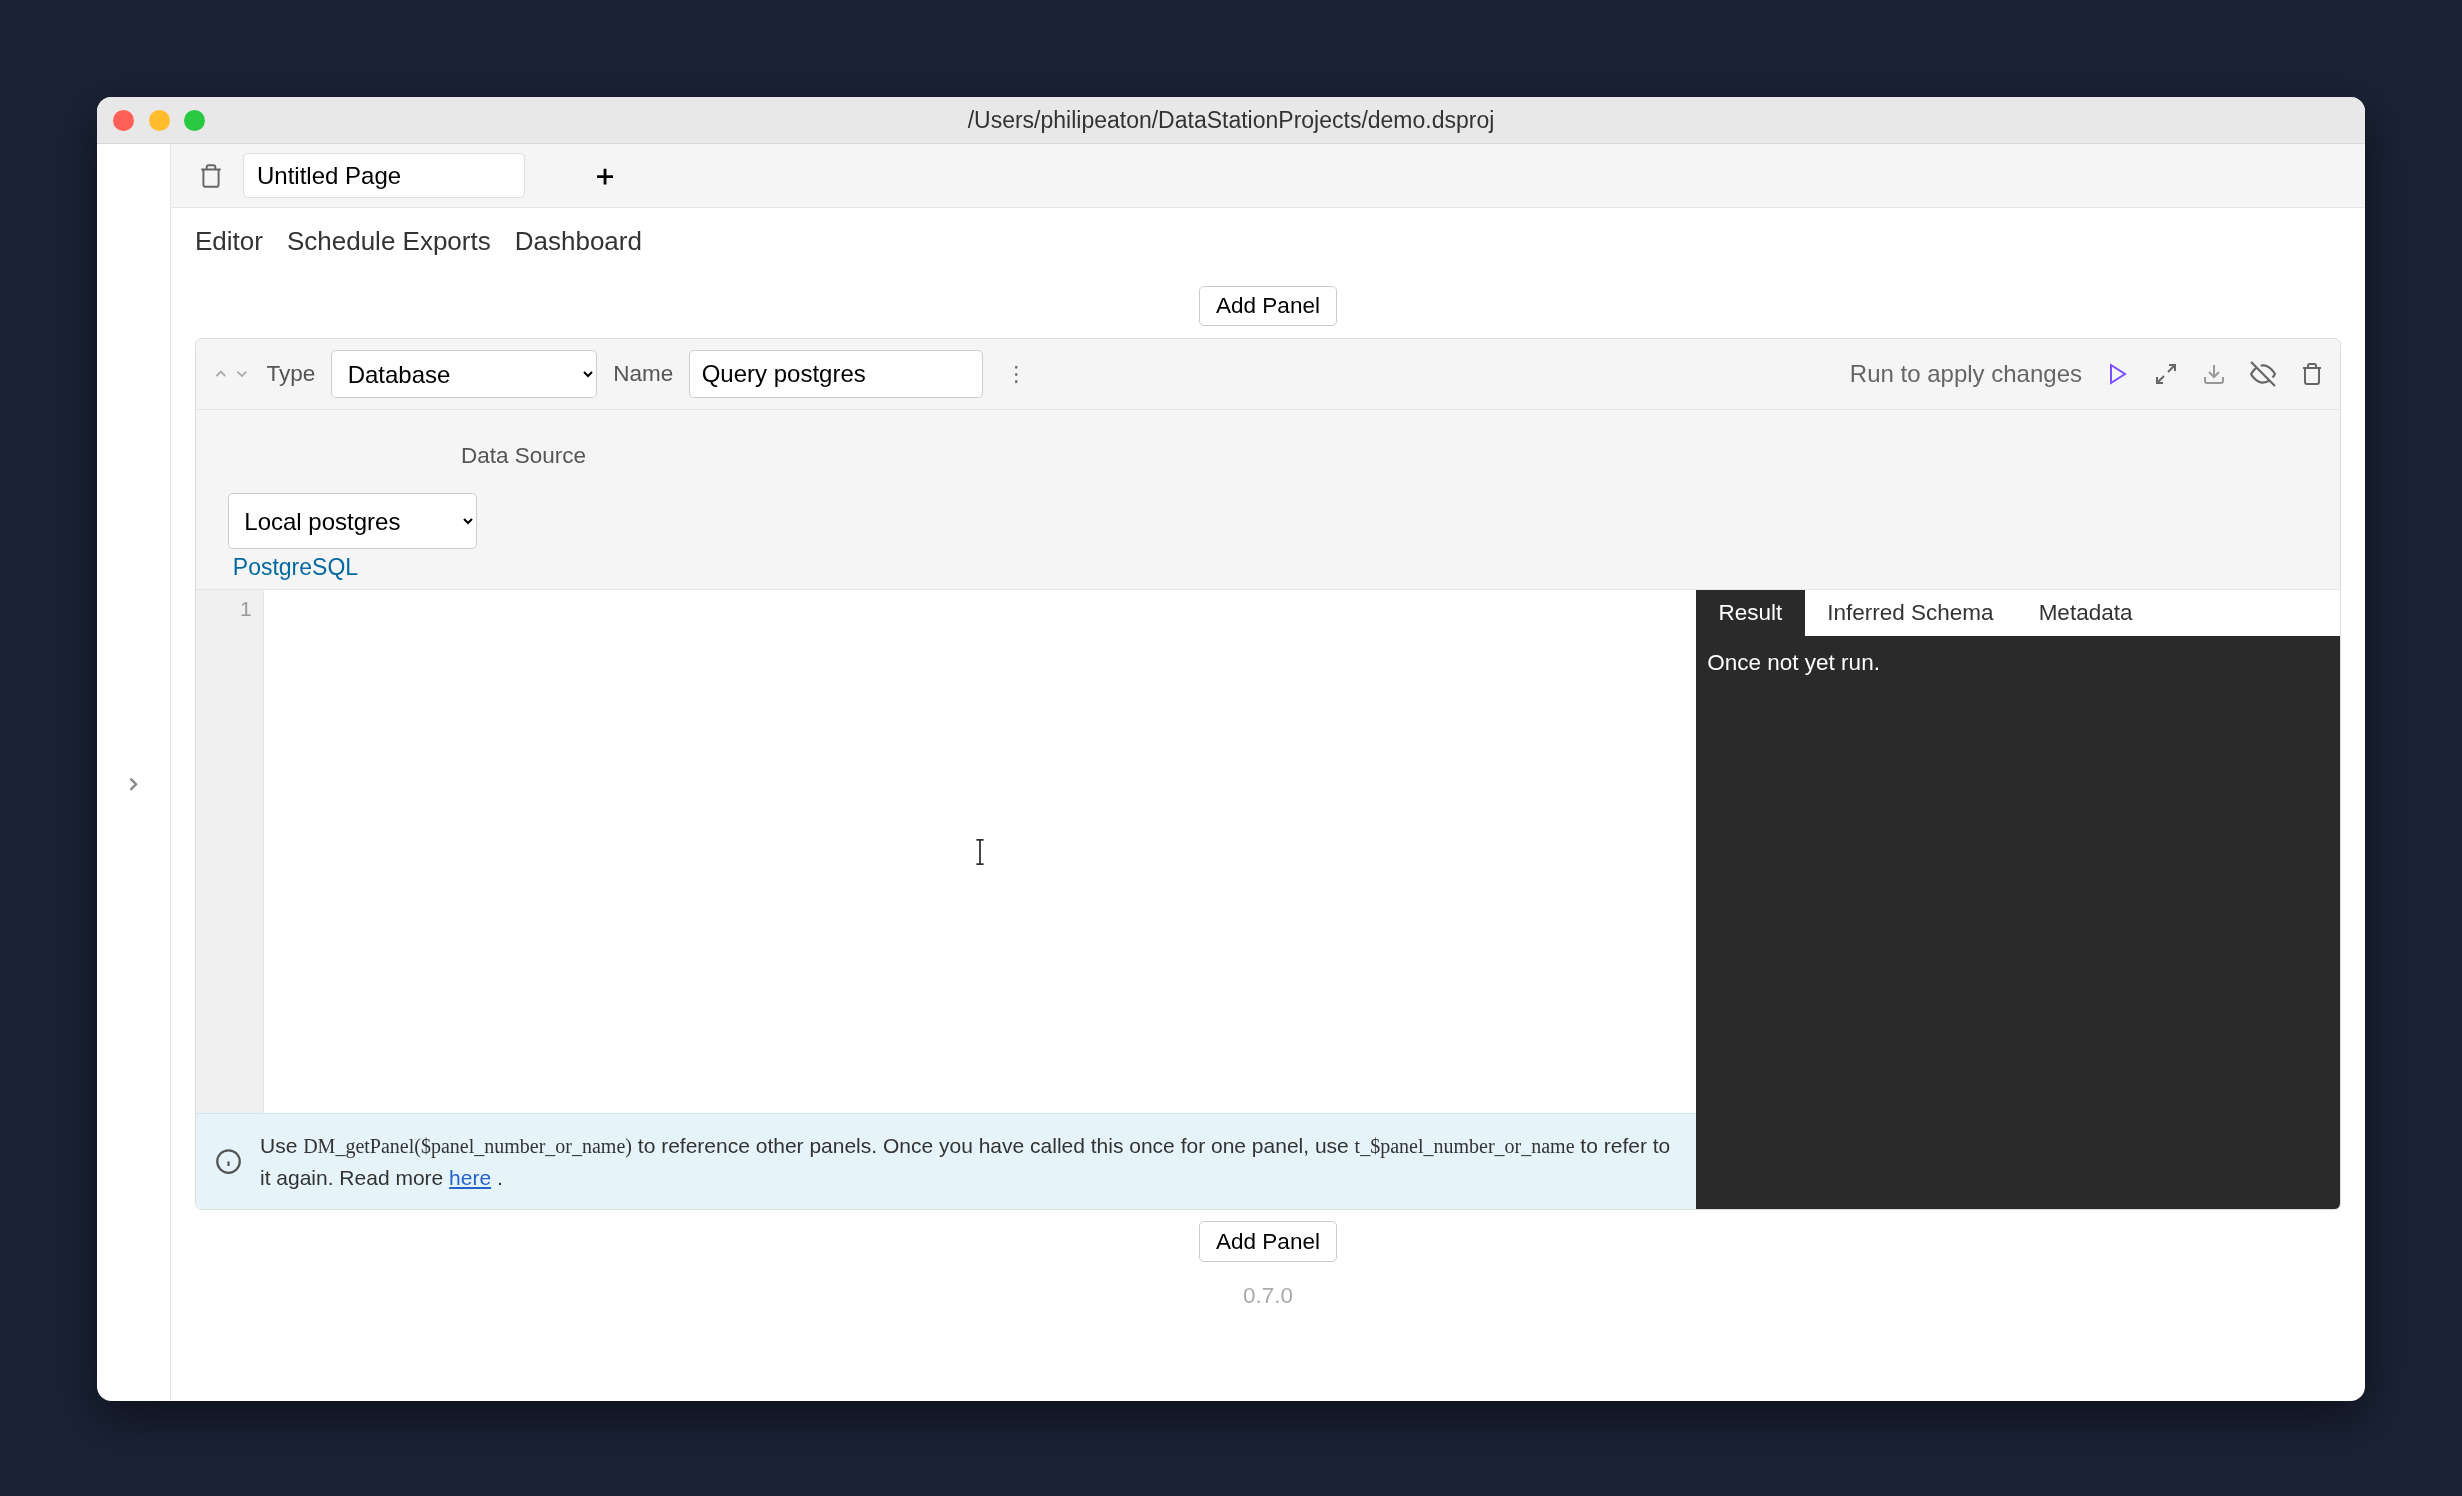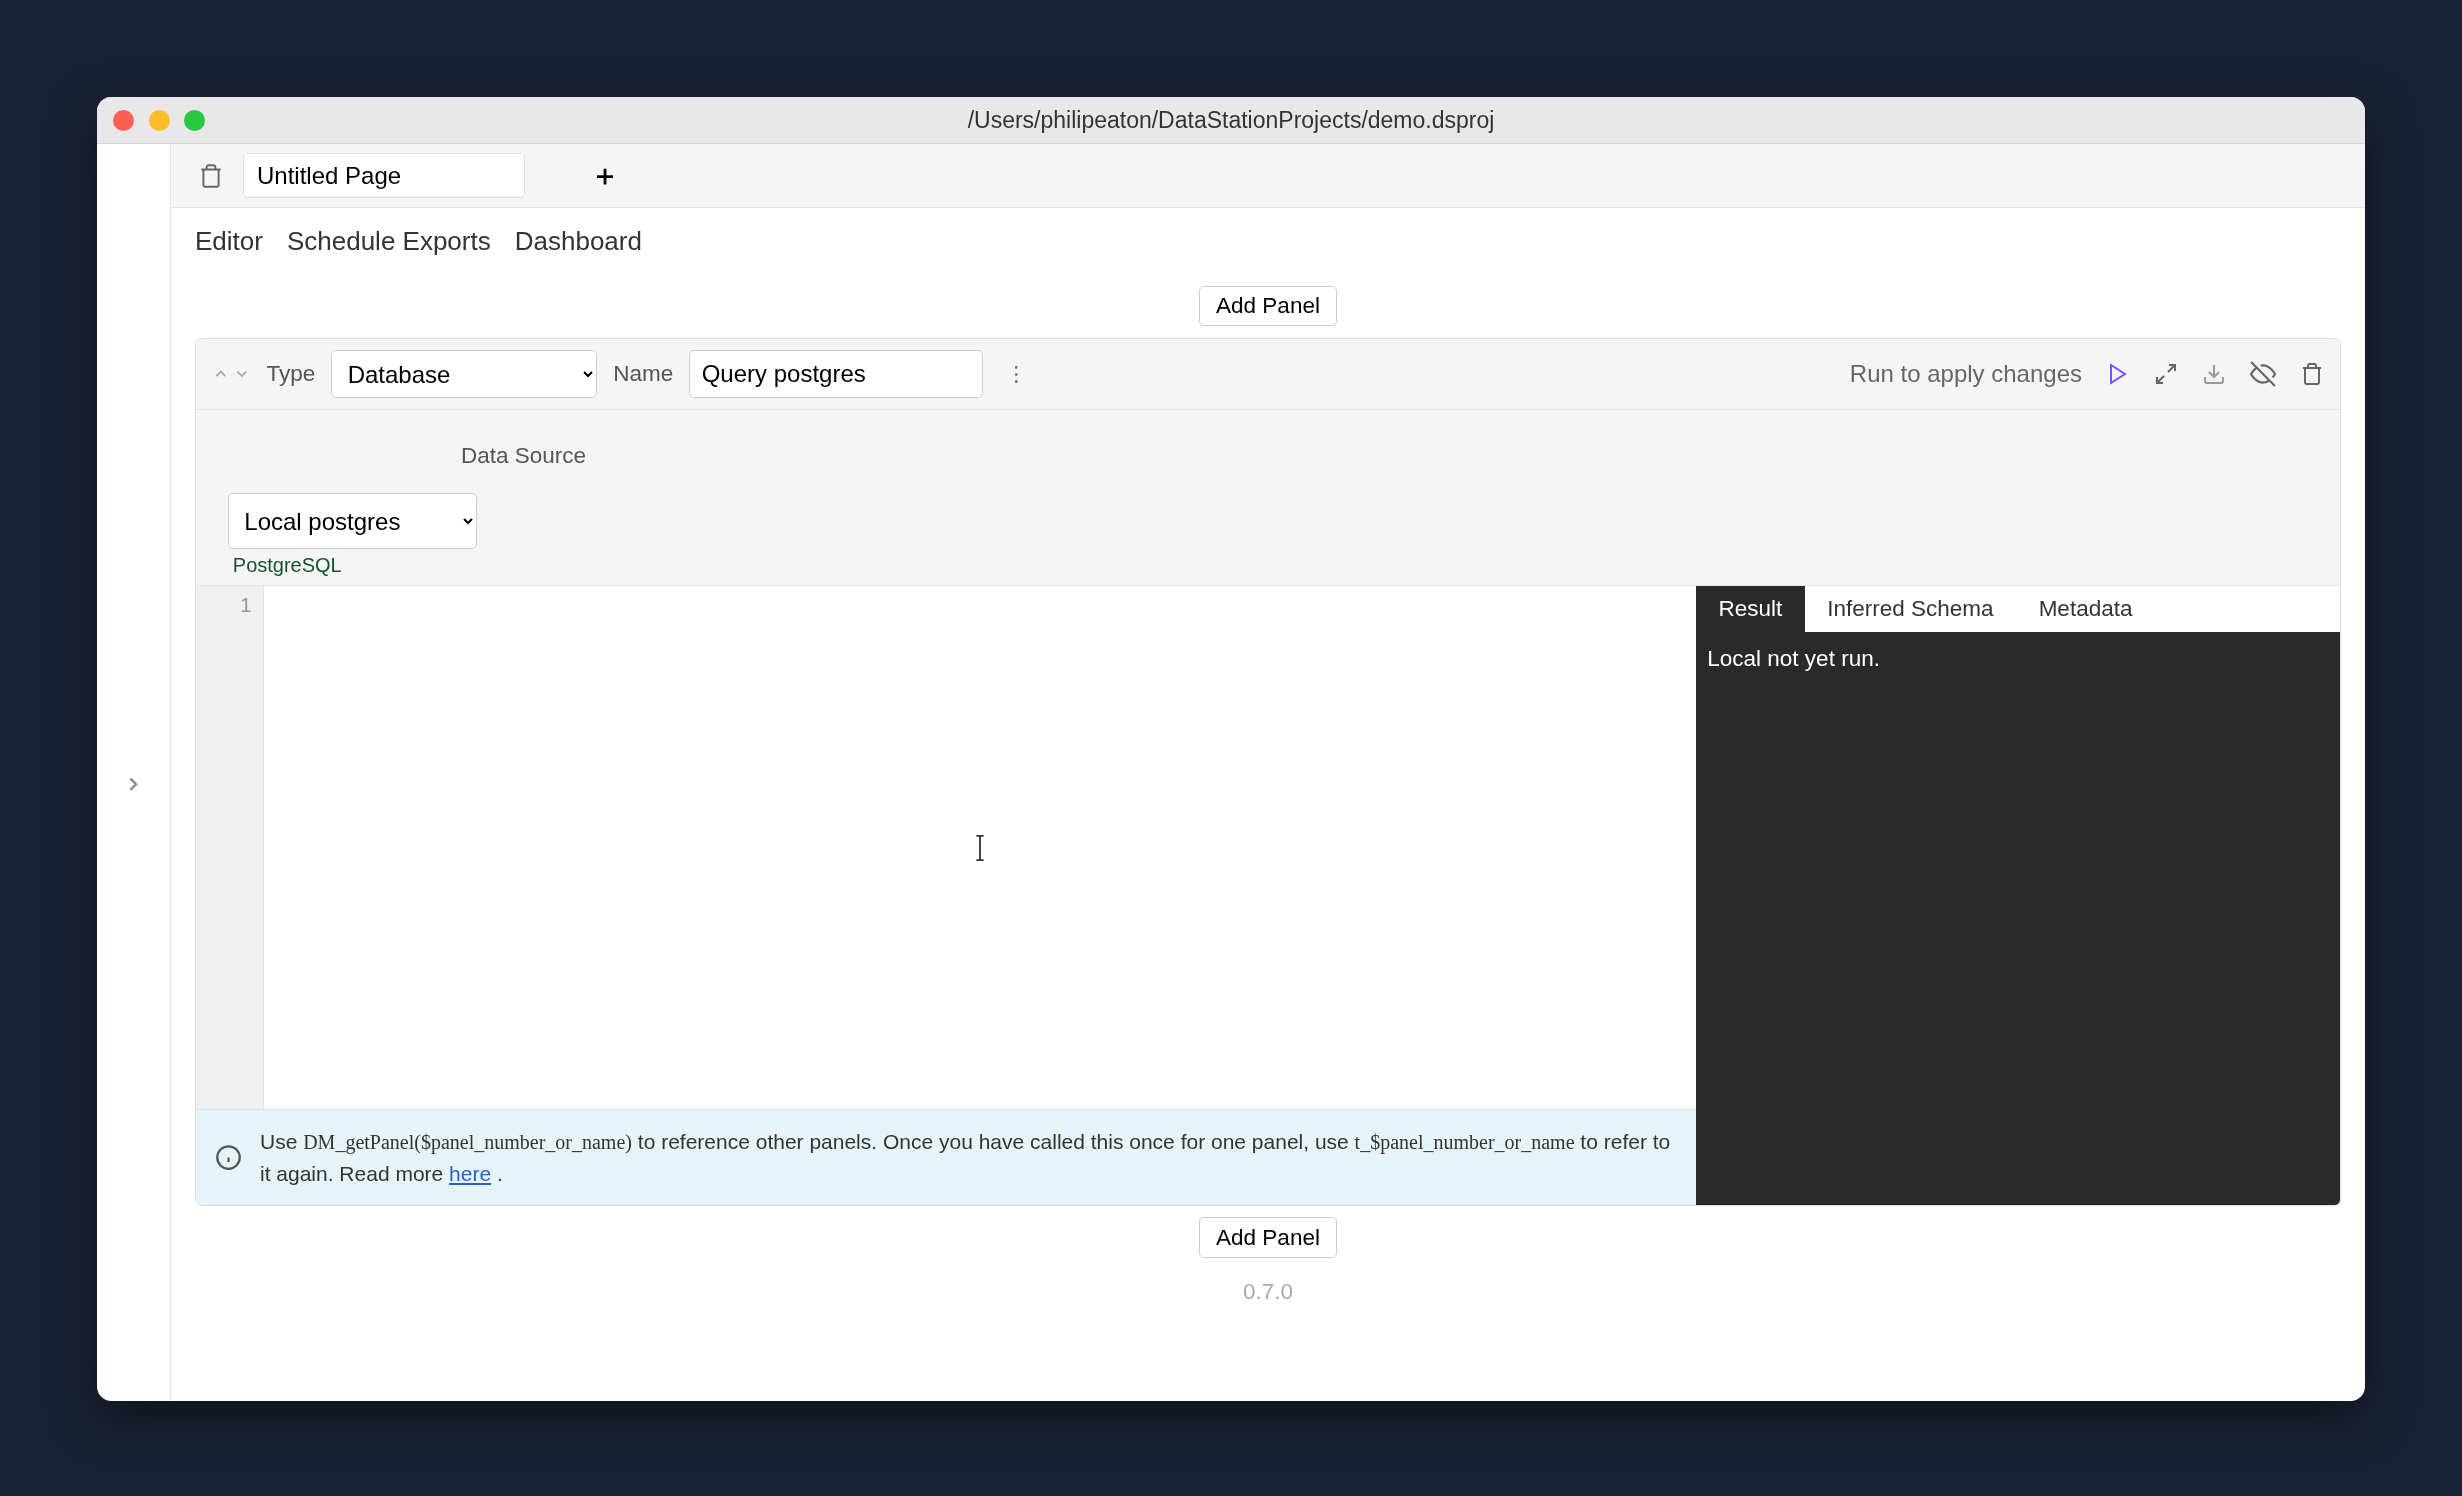--- a/index.html
+++ b/index.html
@@ -276,22 +276,22 @@
       border: 0.8px solid #ccc;
       border-radius: 4.8px;
       padding: 8px 11.3px;
       font-size: 24px;
       background: #fff;
       width: 249px;
       height: 56px;
     }
     
     .config-subtext {
-      font-size: 20px;
-      color: #14532d;
+      font-size: 23px;
+      color: #0369a1;
       padding-left: 4.8px;
     }
     
     .panel-body {
       display: flex;
       flex: 1;
       background: #fff;
     }
     
     .code-area-wrap {
@@ -549,21 +549,21 @@
                 </div>
               </div>
             </div>
 
             <div class="results-pane">
               <div class="results-tabs">
                 <div class="results-tab active">Result</div>
                 <div class="results-tab">Inferred Schema</div>
                 <div class="results-tab">Metadata</div>
               </div>
-              <div class="results-body">Local not yet run.</div>
+              <div class="results-body">Once not yet run.</div>
             </div>
 
           </div>
 
         </div>
 
         <div class="add-panel-row">
           <button class="add-panel-btn">Add Panel</button>
         </div>
 

